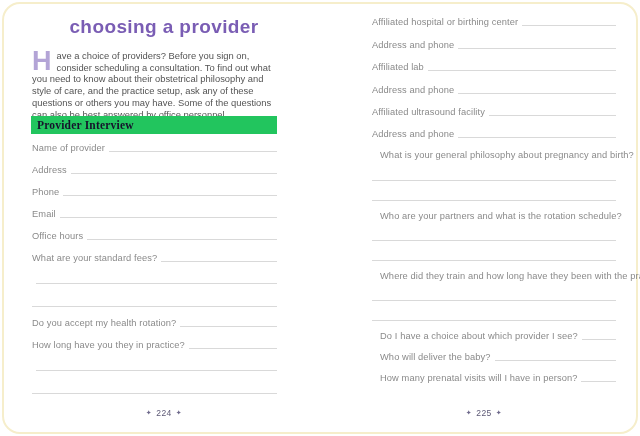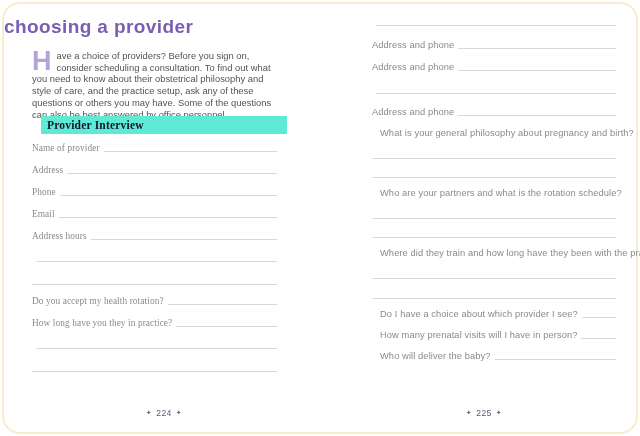--- a/index.html
+++ b/index.html
@@ -1,33 +1,33 @@
 <!DOCTYPE html>
 <html><head>
 <meta charset="utf-8">
 <style>
   html,body{margin:0;padding:0;background:#ffffff;}
   body{width:640px;height:436px;position:relative;overflow:hidden;
        font-family:"Liberation Sans",sans-serif;}
   .spread{position:absolute;left:2px;top:2px;right:2px;bottom:2px;
           background:#ffffff;border:2px solid #f6eecb;border-radius:18px;}
   
-  .page-title{position:absolute;left:0;top:12px;width:320px;text-align:left;
+  .page-title{position:absolute;left:0;top:12px;width:320px;text-align:center;
       font-size:19px;font-weight:700;letter-spacing:.4px;color:#7a5db4;}
   .intro{position:absolute;left:28px;top:46px;width:247px;
       font-size:9.4px;line-height:11.7px;color:#545454;}
   .dropcap{float:left;font-size:27px;line-height:21px;font-weight:700;
       color:#b3a4d6;margin:1px 5px 0 0;}
-  .section-bar{position:absolute;left:37px;top:112px;width:240px;height:18px;
-      background:#5eead4;color:#15132b;font-family:"Liberation Serif",serif;
+  .section-bar{position:absolute;left:27px;top:112px;width:240px;height:18px;
+      background:#22c55e;color:#15132b;font-family:"Liberation Serif",serif;
       font-weight:700;font-size:11.5px;line-height:18px;padding-left:6px;
       letter-spacing:.2px;}
   
   .fields{position:absolute;}
-  #left-fields{left:28px;top:128px;width:245px;font-family:Liberation Serif, serif;}
+  #left-fields{left:28px;top:128px;width:245px;}
   #right-fields{left:368px;top:2px;width:244px;}
   .row{display:flex;align-items:flex-end;}
   .flabel{flex:0 0 auto;font-size:9.3px;color:#8a8a8a;letter-spacing:.1px;
       line-height:11px;white-space:nowrap;}
   .fline{flex:1 1 auto;border-bottom:1px solid #d9d9d9;margin-left:4px;
       height:0;margin-bottom:2px;}
   .xline{border-bottom:1px solid #d9d9d9;}
   #left-fields .row{height:22px;}
   #left-fields .xline{height:20px;}
   #right-fields .row{height:22.4px;}
@@ -66,21 +66,25 @@
       </div>
       <div class="row">
         <span class="flabel">Phone</span>
         <span class="fline"></span>
       </div>
       <div class="row">
         <span class="flabel">Email</span>
         <span class="fline"></span>
       </div>
       <div class="row">
-        <span class="flabel">Address hours</span>
+        <span class="flabel">Office hours</span>
+        <span class="fline"></span>
+      </div>
+      <div class="row">
+        <span class="flabel">What are your standard fees?</span>
         <span class="fline"></span>
       </div>
       <div class="row">
         <span class="fline"></span>
       </div>
       <div class="xline"></div>
       <div class="row">
         <span class="flabel">Do you accept my health rotation?</span>
         <span class="fline"></span>
       </div>
@@ -93,31 +97,37 @@
       </div>
       <div class="xline"></div>
     </div>
 
   <div class="pagenum left">
     <span class="marker">✦</span><span class="num">224</span><span class="marker">✦</span>
   </div>
 
   <div class="fields" id="right-fields">
       <div class="row">
+        <span class="flabel">Affiliated hospital or birthing center</span>
         <span class="fline"></span>
       </div>
       <div class="row">
         <span class="flabel">Address and phone</span>
         <span class="fline"></span>
       </div>
       <div class="row">
+        <span class="flabel">Affiliated lab</span>
+        <span class="fline"></span>
+      </div>
+      <div class="row">
         <span class="flabel">Address and phone</span>
         <span class="fline"></span>
       </div>
       <div class="row">
+        <span class="flabel">Affiliated ultrasound facility</span>
         <span class="fline"></span>
       </div>
       <div class="row">
         <span class="flabel">Address and phone</span>
         <span class="fline"></span>
       </div>
       <div class="row tight">
         <span class="flabel">What is your general philosophy about pregnancy and birth?</span>
         <span class="fline"></span>
       </div>
@@ -132,25 +142,25 @@
       <div class="row wide tight">
         <span class="flabel">Where did they train and how long have they been with the practice?</span>
       </div>
       <div class="xline"></div>
       <div class="xline"></div>
       <div class="row tight">
         <span class="flabel">Do I have a choice about which provider I see?</span>
         <span class="fline"></span>
       </div>
       <div class="row tight">
-        <span class="flabel">How many prenatal visits will I have in person?</span>
+        <span class="flabel">Who will deliver the baby?</span>
         <span class="fline"></span>
       </div>
       <div class="row tight">
-        <span class="flabel">Who will deliver the baby?</span>
+        <span class="flabel">How many prenatal visits will I have in person?</span>
         <span class="fline"></span>
       </div>
     </div>
 
   <div class="pagenum right">
     <span class="marker">✦</span><span class="num">225</span><span class="marker">✦</span>
   </div>
 
 </div>
 

